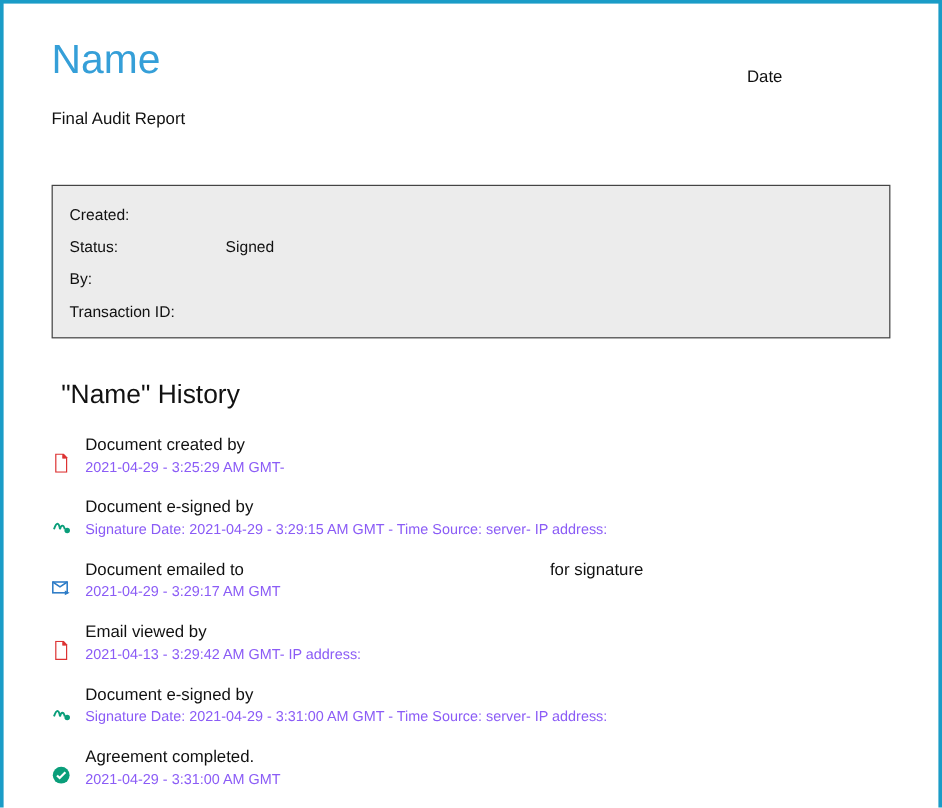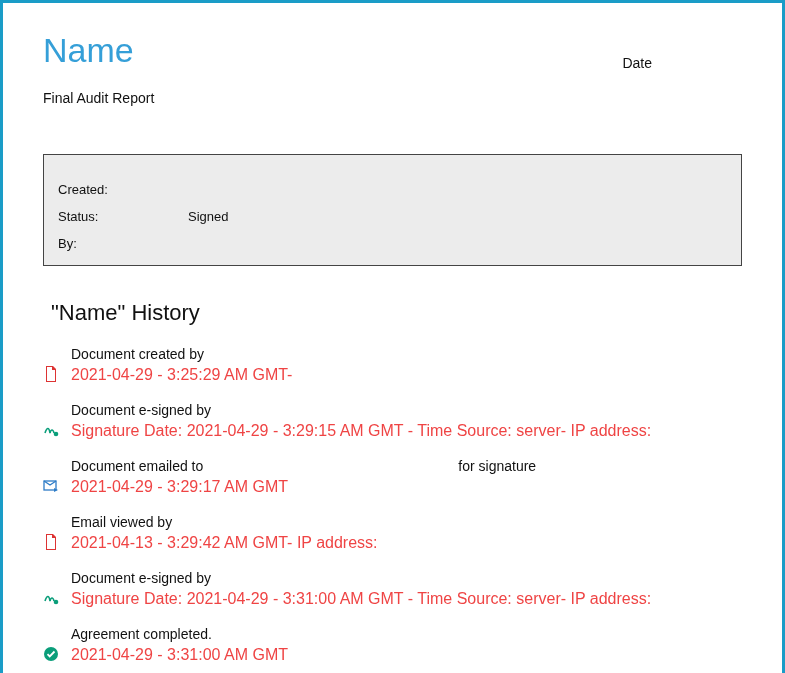--- a/index.html
+++ b/index.html
@@ -3,31 +3,31 @@
   <meta charset="utf-8">
   <style>
     * { box-sizing: border-box; margin: 0; padding: 0; }
     body { font-family: Arial, Helvetica, sans-serif; background: #fff; width: 785px; height: 673px; }
     .page-border { border: 3px solid #1a9cc7; width: 785px; min-height: 673px; padding: 0; }
     .content { padding: 28px 40px 20px 40px; }
     .header-row { display: flex; align-items: flex-end; position: relative; margin-bottom: 4px; }
     .title-name { font-size: 34px; font-weight: normal; color: #359fd8; font-family: Arial, sans-serif; }
     .date-label { position: absolute; right: 90px; top: 24px; font-size: 14px; color: #111; }
     .subtitle { font-size: 14px; color: #111; margin-top: 20px; margin-bottom: 10px; }
-    .info-box { border: 1px solid #444; background: #ececec; padding: 21px 14px 8px 14px; margin-bottom: 34px; margin-top: 48px; }
+    .info-box { border: 1px solid #444; background: #ececec; padding: 10px 14px 8px 14px; margin-bottom: 34px; margin-top: 48px; }
     .info-row { display: flex; font-size: 13px; color: #111; padding: 6px 0; }
     .info-label { width: 130px; }
     .info-value { }
     .history-title { font-size: 22px; color: #111; margin: 10px 0 20px 8px; font-weight: normal; }
     .history-item { display: flex; align-items: flex-end; margin-bottom: 18px; padding-left: 0; }
     .history-icon { width: 18px; height: 18px; flex-shrink: 0; margin-right: 10px; margin-top: 1px; }
     .history-text { flex: 1; }
     .history-main { font-size: 14px; color: #111; margin-bottom: 4px; }
     .history-main .gap { display: inline-block; width: 255px; }
-    .history-sub { font-size: 16px; color: #ef4444; }
+    .history-sub { font-size: 12px; color: #8b5cf6; }
   </style>
 </head>
 <body>
 
 <div class="page-border">
   <div class="content">
 
     <div class="header-row">
       <div class="title-name">Name</div>
       <div class="date-label">Date</div>
@@ -38,20 +38,24 @@
       <div class="info-row">
         <span class="info-label">Created:</span>
         <span class="info-value"></span>
       </div>
       <div class="info-row">
         <span class="info-label">Status:</span>
         <span class="info-value">Signed</span>
       </div>
       <div class="info-row">
         <span class="info-label">By:</span>
+        <span class="info-value"></span>
+      </div>
+      <div class="info-row">
+        <span class="info-label">Transaction ID:</span>
         <span class="info-value"></span>
       </div>
     </div>
 
     <h2 class="history-title">"Name" History</h2>
 
     <div class="history-item">
       <span class="history-icon">
         <svg viewBox="0 0 16 16" width="16" height="16">
             <path fill="#d33" d="M3 0h7l3 3v13H3z"></path>

